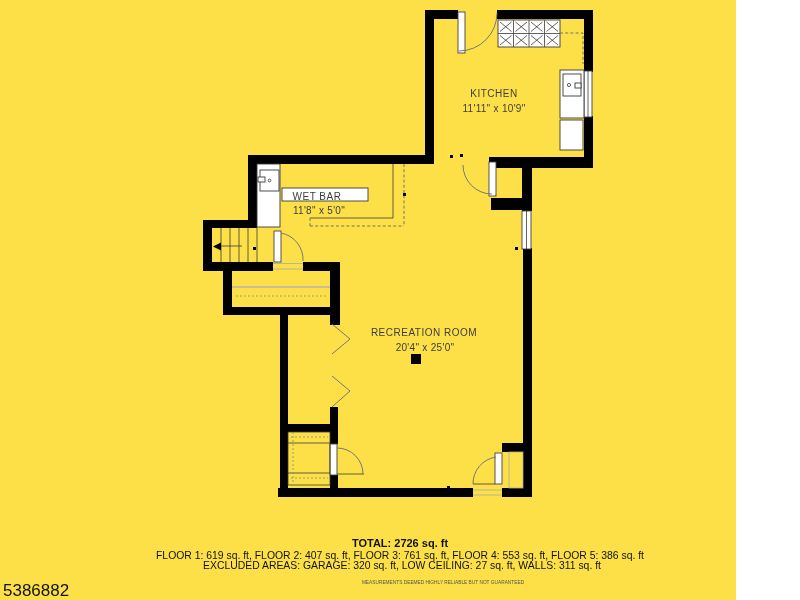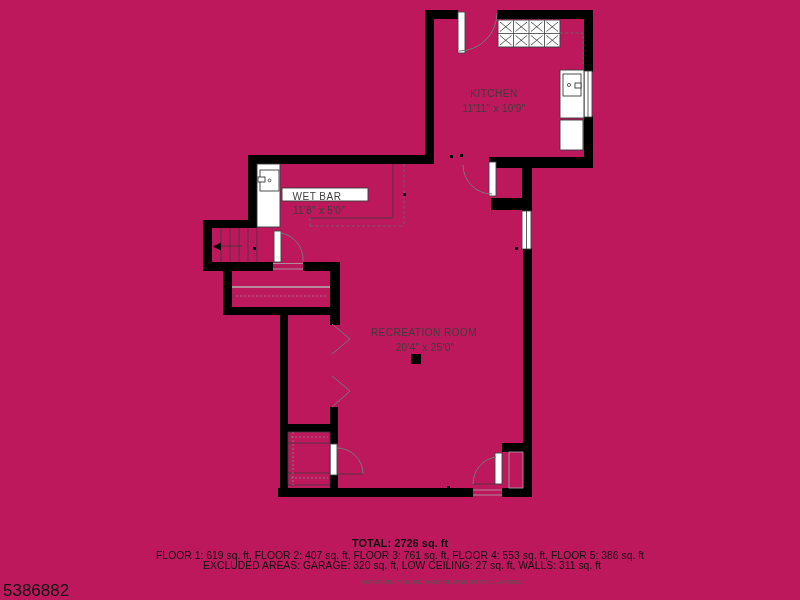--- a/index.html
+++ b/index.html
@@ -1,16 +1,16 @@
 <!DOCTYPE html>
 <html><head>
 <meta charset="utf-8">
 <style>
   html,body{margin:0;padding:0;background:#fff;}
-  #stage{position:relative;width:800px;height:600px;background:#be185d;overflow:hidden;
+  #stage{position:relative;width:736px;height:600px;background:#fde047;overflow:hidden;
          font-family:"Liberation Sans", sans-serif;}
   svg{position:absolute;left:0;top:0;}
   .wall{fill:#000;stroke:none;}
   .thin8{stroke:#3a3a3a;stroke-width:.8;fill:none;}
   .fixture{stroke:#3a3a3a;stroke-width:.9;fill:#fff;}
   .panel{fill:#fff;stroke:#444;stroke-width:.9;}
   .arc{stroke:#777;stroke-width:1;fill:none;}
   .dash{stroke:#666;stroke-width:.9;fill:none;stroke-dasharray:3 2.2;}
   .dash2{stroke:#888;stroke-width:.8;fill:none;stroke-dasharray:2 2;}
   .shelf{stroke:#b3b3b3;stroke-width:1.4;fill:none;}

